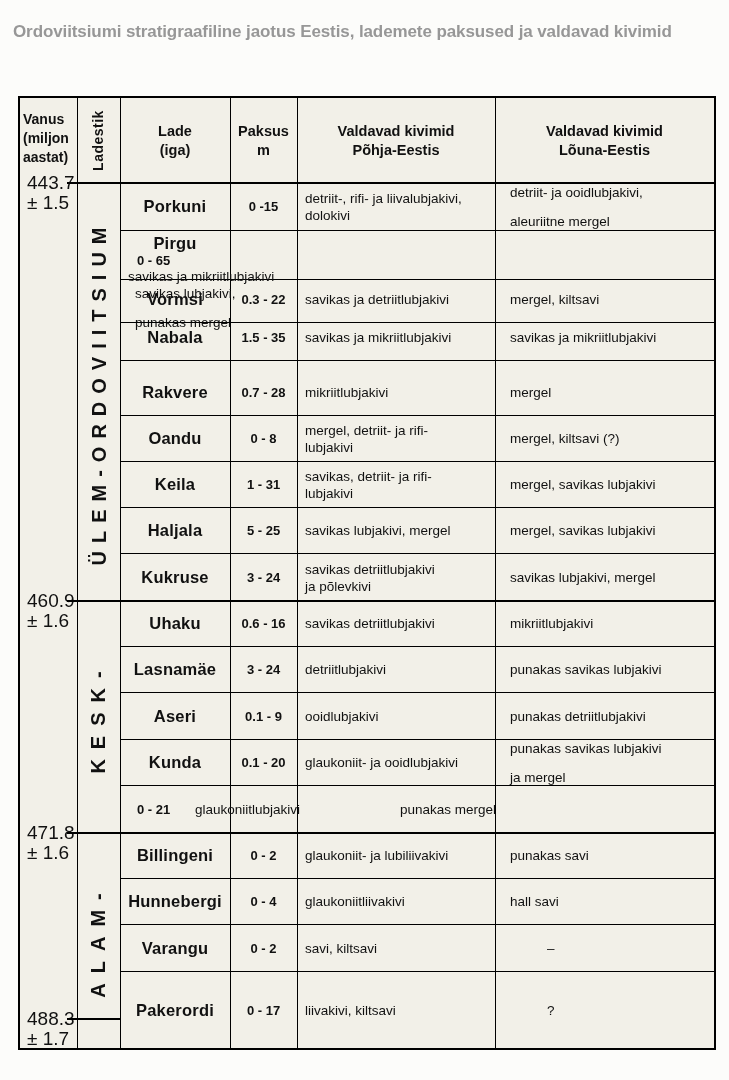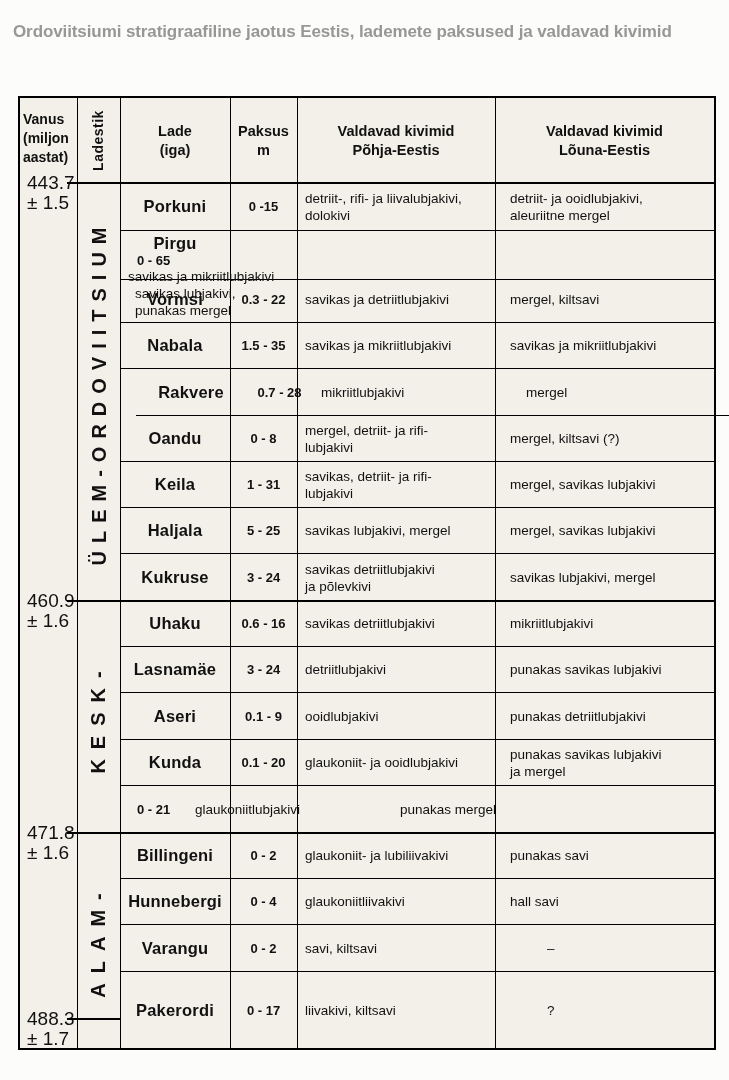--- a/index.html
+++ b/index.html
@@ -56,21 +56,21 @@
   .age{position:absolute;left:7px;width:50px;font-size:19px;line-height:20px;}
   .a0{top:75px}.a1{top:493px}.a2{top:725px}.a3{top:911px}
   
   .row{position:absolute;left:100px;width:594px;display:flex;box-sizing:border-box;}
   .row.rb{border-bottom:1px solid var(--border,#000);}
   .cell{display:flex;flex-direction:column;justify-content:center;box-sizing:border-box;}
   .c-stage{width:110px;align-items:center;text-align:center;
     font-weight:bold;font-size:16.5px;letter-spacing:0.2px;}
   .c-paksus{width:67px;align-items:center;font-weight:bold;font-size:13px;}
   .c-pohja{width:198px;padding-left:8px;padding-right:2px;font-size:13.5px;line-height:17px;}
-  .c-louna{width:219px;padding-left:15px;padding-right:2px;font-size:13.5px;line-height:17px;}
+  .c-louna{width:219px;padding-left:15px;padding-right:2px;font-size:13.5px;line-height:17px;gap:12px;}
   .c-louna.sym{padding-left:52px;}
 </style>
 </head>
 <body>
 
 <h1 class="title">Ordoviitsiumi stratigraafiline jaotus Eestis, lademete paksused ja valdavad kivimid</h1>
 
 <div class="strat-table">
 
   <div class="vline v1"></div>
@@ -158,31 +158,31 @@
       <div class="row rb" style="top: 179px; height: 46px;">
         <div class="cell c-stage">Vormsi</div>
         <div class="cell c-paksus">0.3 - 22</div>
         <div class="cell c-pohja">
           <div>savikas ja detriitlubjakivi</div>
         </div>
         <div class="cell c-louna">
           <div>mergel, kiltsavi</div>
         </div>
       </div>
-      <div class="row rb" style="top: 225px; height: 46px;">
+      <div class="row rb" style="top: 217px; height: 46px;">
         <div class="cell c-stage">Nabala</div>
         <div class="cell c-paksus">1.5 - 35</div>
         <div class="cell c-pohja">
           <div>savikas ja mikriitlubjakivi</div>
         </div>
         <div class="cell c-louna">
           <div>savikas ja mikriitlubjakivi</div>
         </div>
       </div>
-      <div class="row rb" style="top: 271px; height: 47px; margin-left: 16px;">
+      <div class="row rb" style="top: 271px; height: 47px;">
         <div class="cell c-stage">Rakvere</div>
         <div class="cell c-paksus">0.7 - 28</div>
         <div class="cell c-pohja">
           <div>mikriitlubjakivi</div>
         </div>
         <div class="cell c-louna">
           <div>mergel</div>
         </div>
       </div>
       <div class="row rb" style="top: 318px; height: 46px;">

